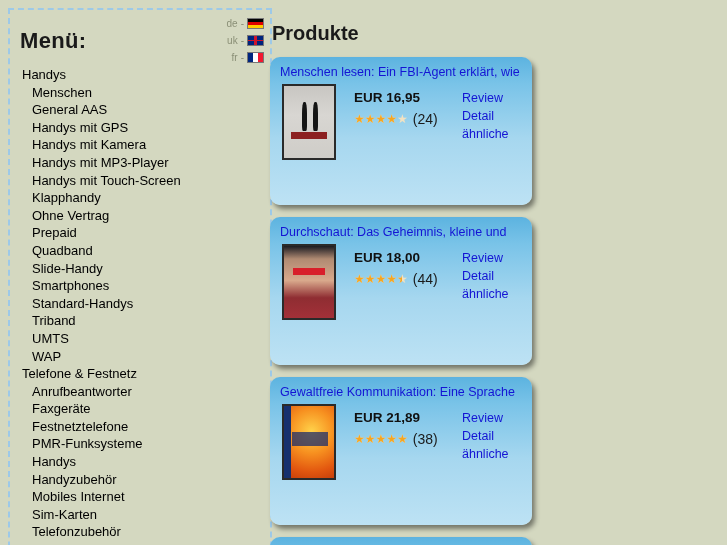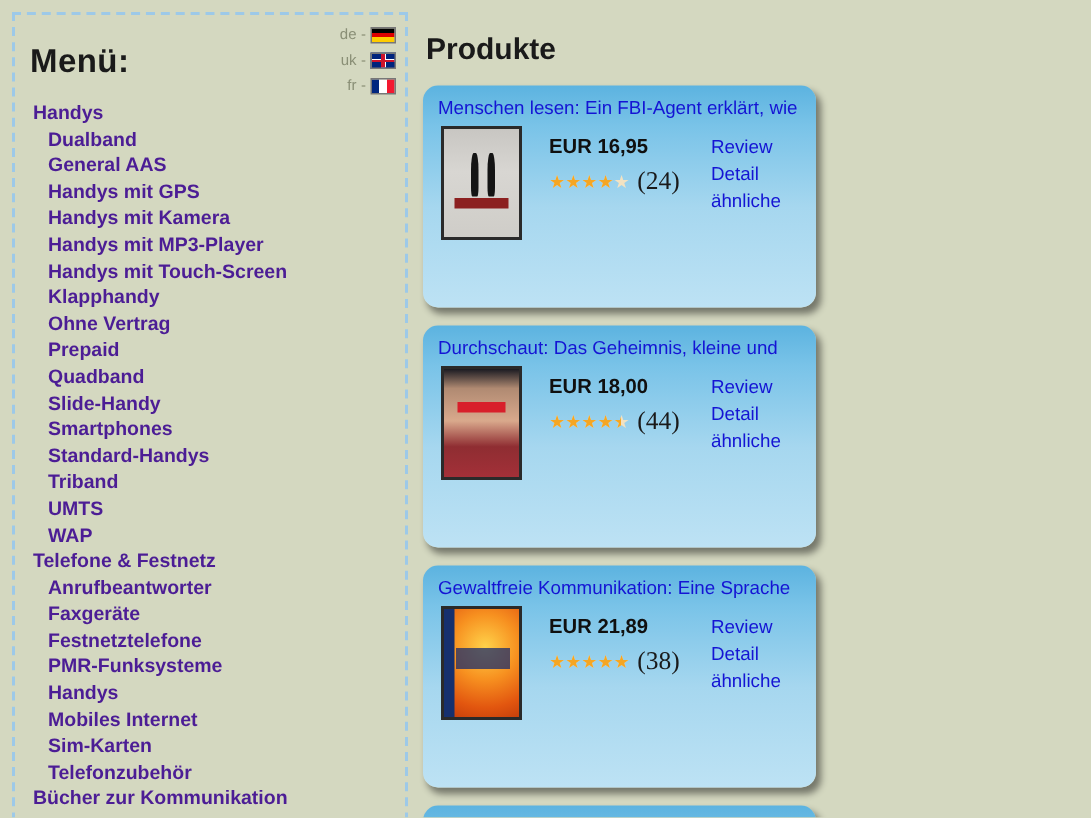--- a/index.html
+++ b/index.html
@@ -94,33 +94,32 @@
       linear-gradient(to right, transparent 42%, #cf142b 42%, #cf142b 58%, transparent 58%);
   }
 
   #menu-list {
     list-style: none;
     margin: 12px 0 0 0;
     padding: 0;
   }
   .menu-item {
     font-size: 13px;
-    color: #4c1d95;
+    color: #000000;
     line-height: 17.6px;
     white-space: nowrap;
     cursor: pointer;
-    font-weight: bold;
   }
   .menu-item.lvl1 { padding-left: 12px; }
   .menu-item.lvl2 { padding-left: 22px; }
 
   
   #main {
     position: absolute;
-    left: 282px;
+    left: 270px;
     top: 0;
     width: 445px;
     height: 384px;
   }
 
   #produkte-title {
     font-size: 20px;
     font-weight: bold;
     color: #1a1a1a;
     padding: 22px 0 0 2px;
@@ -247,23 +246,22 @@
   }
   .stars-bg { color: #f2e2c2; }
   .stars-fg {
     position: absolute;
     left: 0; top: 0;
     color: #f5a623;
     overflow: hidden;
     white-space: nowrap;
   }
   .count {
-    font-size: 17px;
+    font-size: 14px;
     color: #1a1a1a;
-    font-family: Liberation Serif, serif;
   }
 
   .links-col {
     margin-left: 4px;
     padding-top: 5px;
     flex: none;
   }
   .card-link {
     display: block;
     font-size: 12.5px;
@@ -295,21 +293,21 @@
         <span class="lang-label">fr</span>
         <span class="lang-label">-</span>
         <span class="flag flag-fr"></span>
       </div>
     </div>
 
     <div id="menu-title">Menü:</div>
 
     <ul id="menu-list">
         <li class="menu-item lvl1">Handys</li>
-        <li class="menu-item lvl2">Dualband</li>
+        <li class="menu-item lvl2">Menschen</li>
         <li class="menu-item lvl2">General AAS</li>
         <li class="menu-item lvl2">Handys mit GPS</li>
         <li class="menu-item lvl2">Handys mit Kamera</li>
         <li class="menu-item lvl2">Handys mit MP3-Player</li>
         <li class="menu-item lvl2">Handys mit Touch-Screen</li>
         <li class="menu-item lvl2">Klapphandy</li>
         <li class="menu-item lvl2">Ohne Vertrag</li>
         <li class="menu-item lvl2">Prepaid</li>
         <li class="menu-item lvl2">Quadband</li>
         <li class="menu-item lvl2">Slide-Handy</li>
@@ -317,20 +315,21 @@
         <li class="menu-item lvl2">Standard-Handys</li>
         <li class="menu-item lvl2">Triband</li>
         <li class="menu-item lvl2">UMTS</li>
         <li class="menu-item lvl2">WAP</li>
         <li class="menu-item lvl1">Telefone &amp; Festnetz</li>
         <li class="menu-item lvl2">Anrufbeantworter</li>
         <li class="menu-item lvl2">Faxgeräte</li>
         <li class="menu-item lvl2">Festnetztelefone</li>
         <li class="menu-item lvl2">PMR-Funksysteme</li>
         <li class="menu-item lvl2">Handys</li>
+        <li class="menu-item lvl2">Handyzubehör</li>
         <li class="menu-item lvl2">Mobiles Internet</li>
         <li class="menu-item lvl2">Sim-Karten</li>
         <li class="menu-item lvl2">Telefonzubehör</li>
         <li class="menu-item lvl1">Bücher zur Kommunikation</li>
       </ul>
   </div>
 
   <div id="main">
     <div id="produkte-title">Produkte</div>
     <div id="cards">

